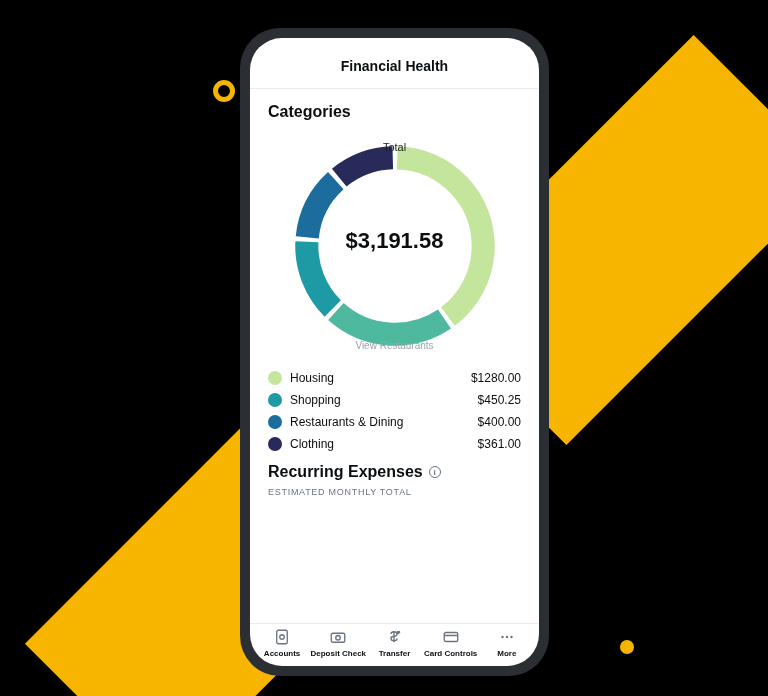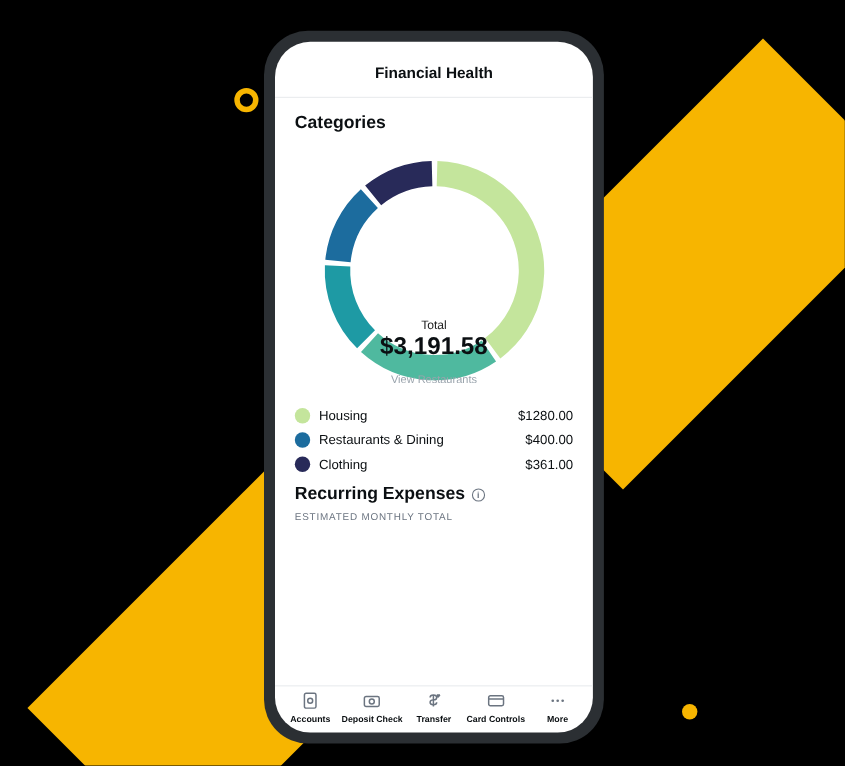--- a/index.html
+++ b/index.html
@@ -95,21 +95,21 @@
     height: 210px;
     margin: 8px auto 16px;
   }
   .donut-wrap svg { width: 100%; height: 100%; display:block; }
   .donut-center {
     position: absolute;
     top: 0; left: 0; right: 0; bottom: 0;
     display: flex;
     flex-direction: column;
     align-items: center;
-    justify-content: flex-end;
+    justify-content: space-between;
   }
   .donut-total-label { font-size: 11px; color: #222; }
   .donut-total-value { font-size: 22px; font-weight: 800; margin-top: 0; }
   .donut-link { font-size: 10px; color: #9aa4ad; margin-top: 12px; cursor: pointer; }
 
   .legend { margin-top: 4px; }
   .legend-row {
     display: flex;
     align-items: center;
     font-size: 12px;
@@ -207,20 +207,25 @@
         </div>
       </div>
 
       <div class="legend" id="legend">
           <div class="legend-row">
             <span class="legend-dot" style="background: rgb(196, 229, 156);"></span>
             <span class="legend-label">Housing</span>
             <span class="legend-value">$1280.00</span>
           </div>
           <div class="legend-row">
+            <span class="legend-dot" style="background: rgb(30, 154, 164);"></span>
+            <span class="legend-label">Shopping</span>
+            <span class="legend-value">$450.25</span>
+          </div>
+          <div class="legend-row">
             <span class="legend-dot" style="background: rgb(28, 108, 158);"></span>
             <span class="legend-label">Restaurants &amp; Dining</span>
             <span class="legend-value">$400.00</span>
           </div>
           <div class="legend-row">
             <span class="legend-dot" style="background: rgb(40, 42, 89);"></span>
             <span class="legend-label">Clothing</span>
             <span class="legend-value">$361.00</span>
           </div>
         </div>

